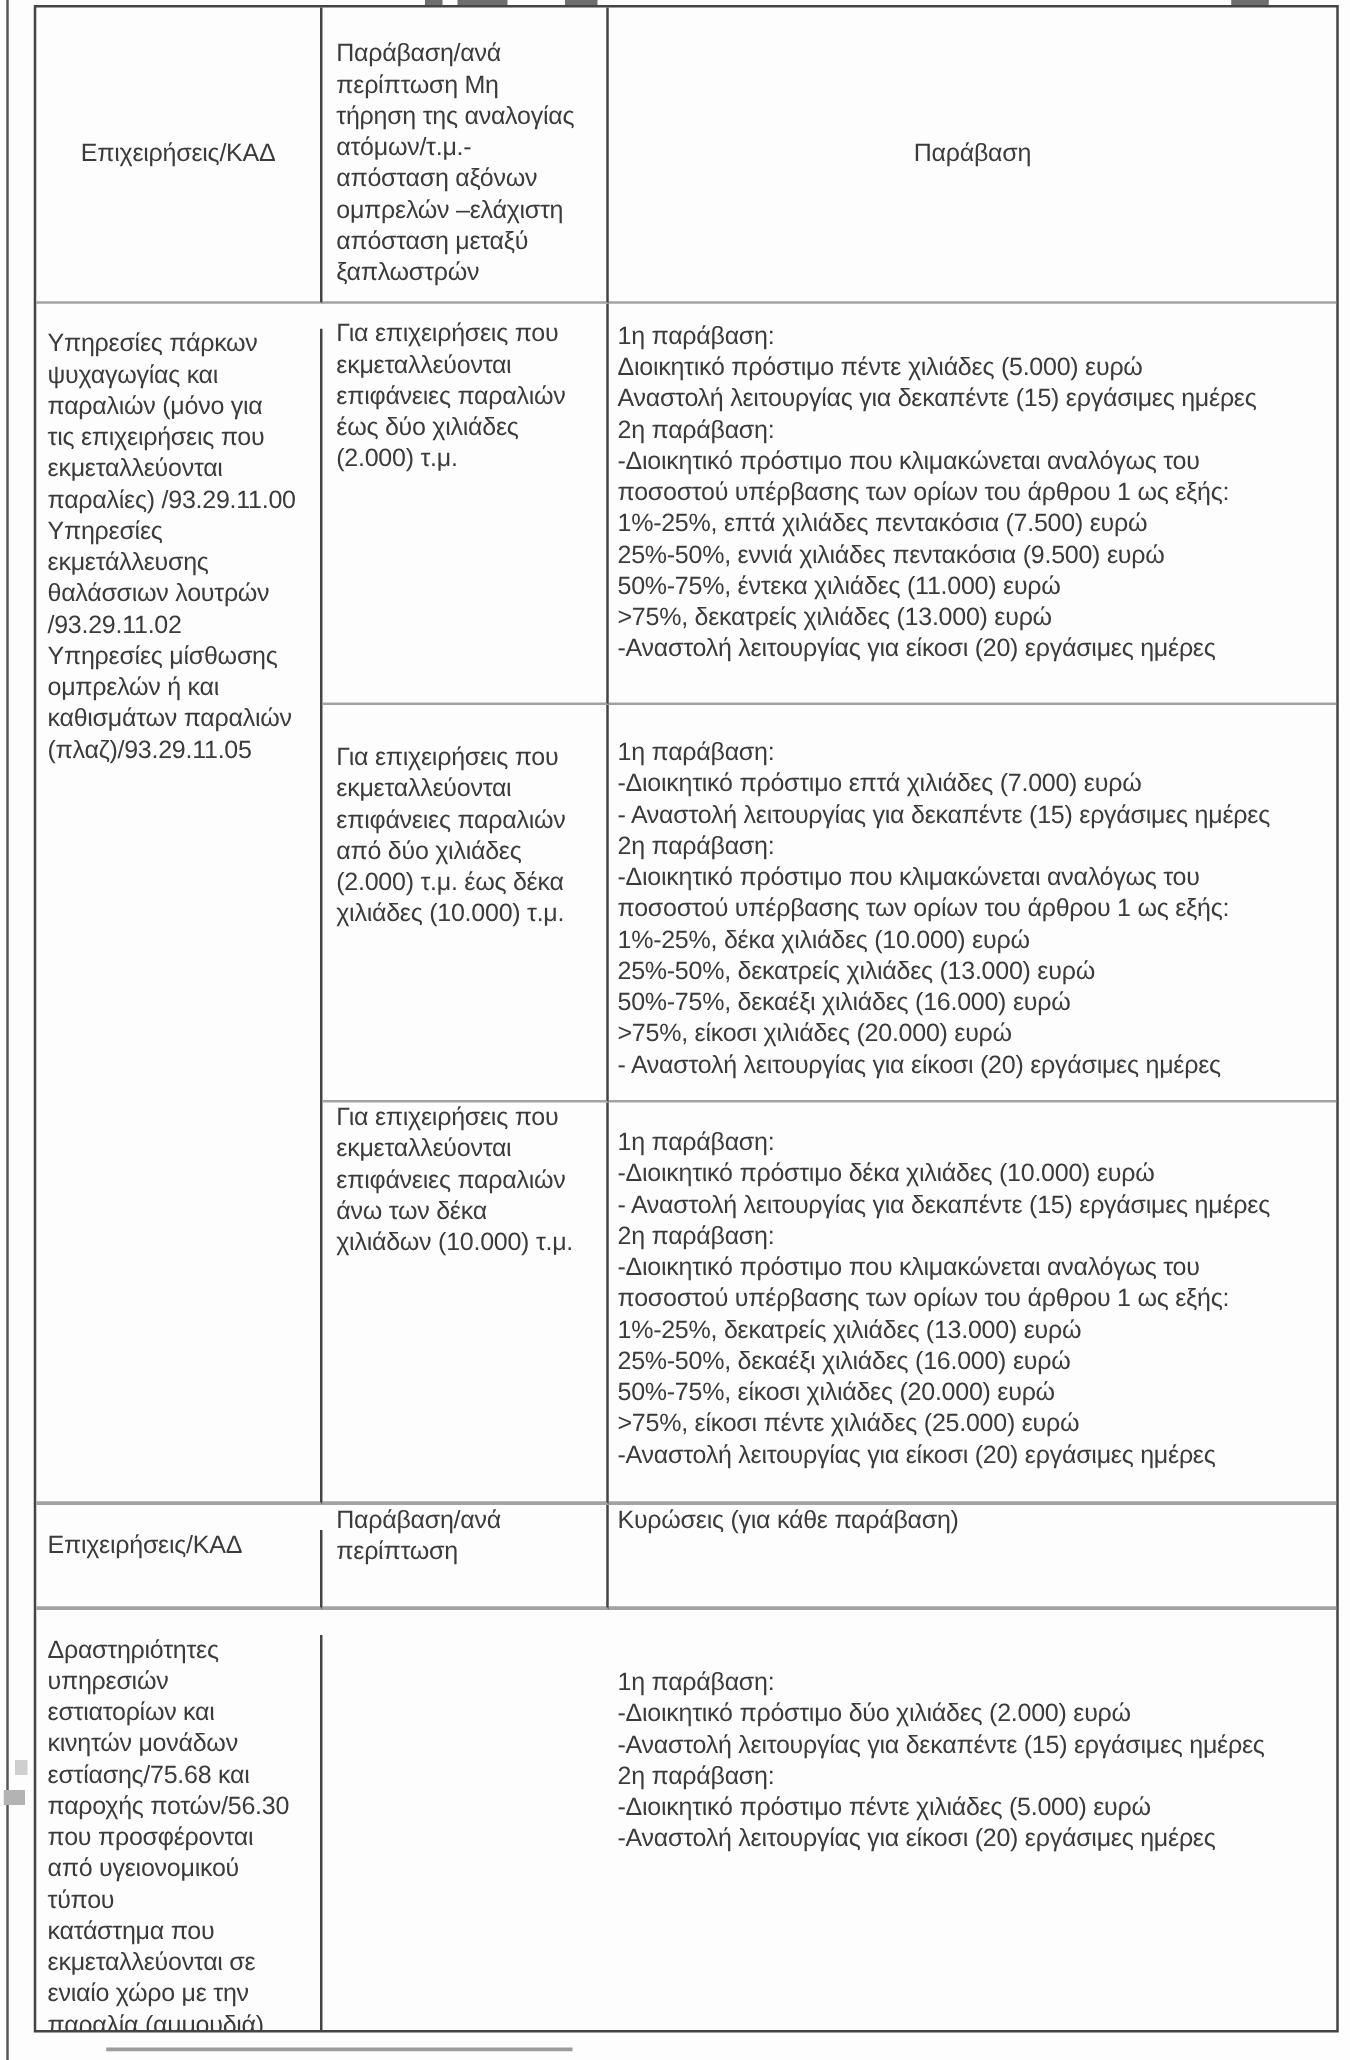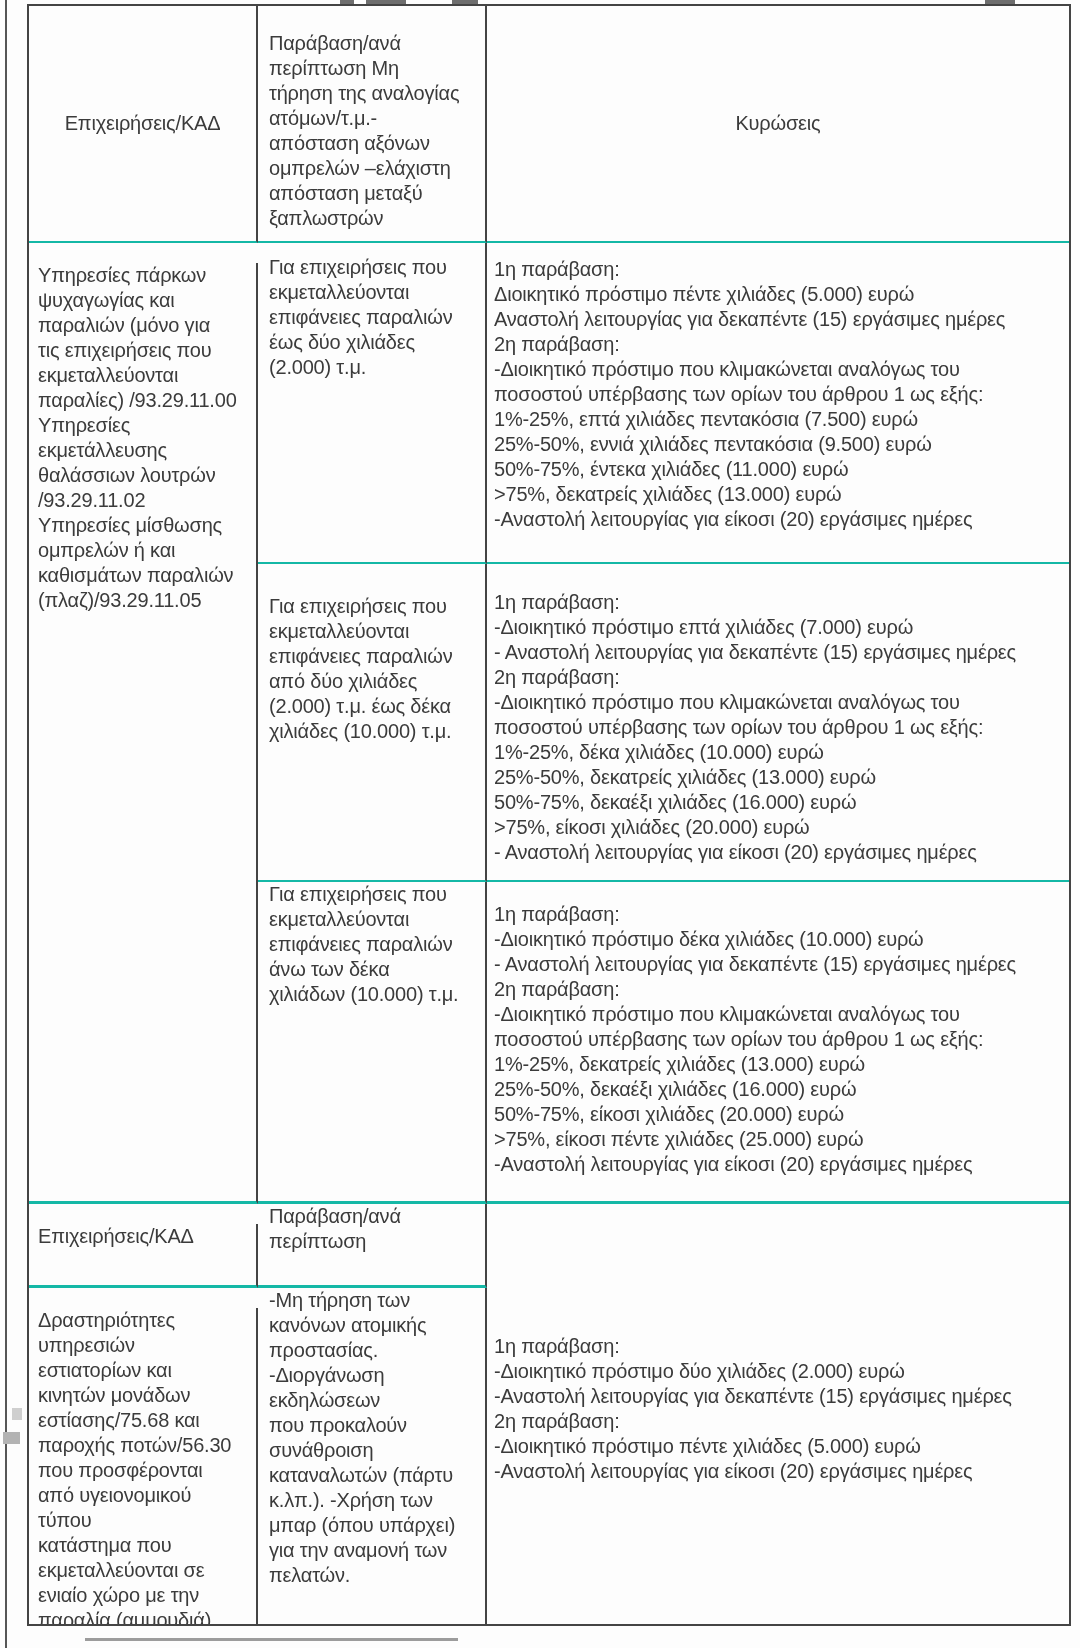--- a/index.html
+++ b/index.html
@@ -10,21 +10,21 @@
   .page{position:relative;width:1080px;height:1648px;background:#fdfdfd;}
   .tbl{
     position:absolute;left:27px;top:4px;width:1044px;height:1622px;
     box-sizing:border-box;border:2px solid #444444;background:#fdfdfd;
     display:grid;
     grid-template-columns:229px 229px 582px;
     grid-template-rows:237px 321px 318px 322px 84px 336px;
   }
   .c{
     box-sizing:border-box;overflow:hidden;
-    border-right:2px solid #444444;border-bottom:2px solid #14b8a6;
+    border-right:2px solid #444444;border-bottom:2px solid #a3a3a3;
   }
   .last-col{border-right:none;}
   .thick{border-bottom-width:3px;}
   .no-bottom{border-bottom:none;}
   .txt{
     white-space:pre-line;
     font-size:20px;line-height:25px;letter-spacing:-0.2px;color:#3b3b3b;
     text-align:left;
   }
   .v-center{display:flex;}
@@ -59,21 +59,21 @@
       <span class="txt">Παράβαση/ανά
 περίπτωση Μη
 τήρηση της αναλογίας
 ατόμων/τ.μ.-
 απόσταση αξόνων
 ομπρελών –ελάχιστη
 απόσταση μεταξύ
 ξαπλωστρών</span>
     </div>
     <div class="c last-col hv-center" style="grid-row:1;grid-column:3;">
-      <span class="txt">Κυρώσεις</span>
+      <span class="txt">Παράβαση</span>
     </div>
 
     <div class="c v-center pad1 thick" style="grid-row:2/5;grid-column:1;">
       <span class="txt">Υπηρεσίες πάρκων
 ψυχαγωγίας και
 παραλιών (μόνο για
 τις επιχειρήσεις που
 εκμεταλλεύονται
 παραλίες) /93.29.11.00
 Υπηρεσίες
@@ -150,49 +150,38 @@
 -Αναστολή λειτουργίας για είκοσι (20) εργάσιμες ημέρες</span>
     </div>
 
     <div class="c v-center pad1 thick" style="grid-row:5;grid-column:1;">
       <span class="txt">Επιχειρήσεις/ΚΑΔ</span>
     </div>
     <div class="c v-center pad2 thick" style="grid-row:5;grid-column:2;">
       <span class="txt">Παράβαση/ανά
 περίπτωση</span>
     </div>
+    <div class="c last-col v-center pad3 thick" style="grid-row:5;grid-column:3;">
+      <span class="txt">Κυρώσεις (για κάθε παράβαση)</span>
+    </div>
 
     <div class="c v-center pad1 no-bottom" style="grid-row:6;grid-column:1;">
       <span class="txt">Δραστηριότητες
 υπηρεσιών
 εστιατορίων και
 κινητών μονάδων
 εστίασης/75.68 και
 παροχής ποτών/56.30
 που προσφέρονται
 από υγειονομικού
 τύπου
 κατάστημα που
 εκμεταλλεύονται σε
 ενιαίο χώρο με την
 παραλία (αμμουδιά).</span>
-    </div>
-    <div class="c v-center pad2 no-bottom" style="grid-row:6;grid-column:2;">
-      <span class="txt">-Μη τήρηση των
-κανόνων ατομικής
-προστασίας.
--Διοργάνωση
-εκδηλώσεων
-που προκαλούν
-συνάθροιση
-καταναλωτών (πάρτυ
-κ.λπ.). -Χρήση των
-μπαρ (όπου υπάρχει)
-για την αναμονή των
-πελατών.</span>
     </div>
     <div class="c last-col v-center pad3 no-bottom" style="grid-row:6;grid-column:3;padding-top:46px;">
       <span class="txt">1η παράβαση:
 -Διοικητικό πρόστιμο δύο χιλιάδες (2.000) ευρώ
 -Αναστολή λειτουργίας για δεκαπέντε (15) εργάσιμες ημέρες
 2η παράβαση:
 -Διοικητικό πρόστιμο πέντε χιλιάδες (5.000) ευρώ
 -Αναστολή λειτουργίας για είκοσι (20) εργάσιμες ημέρες</span>
     </div>
 

